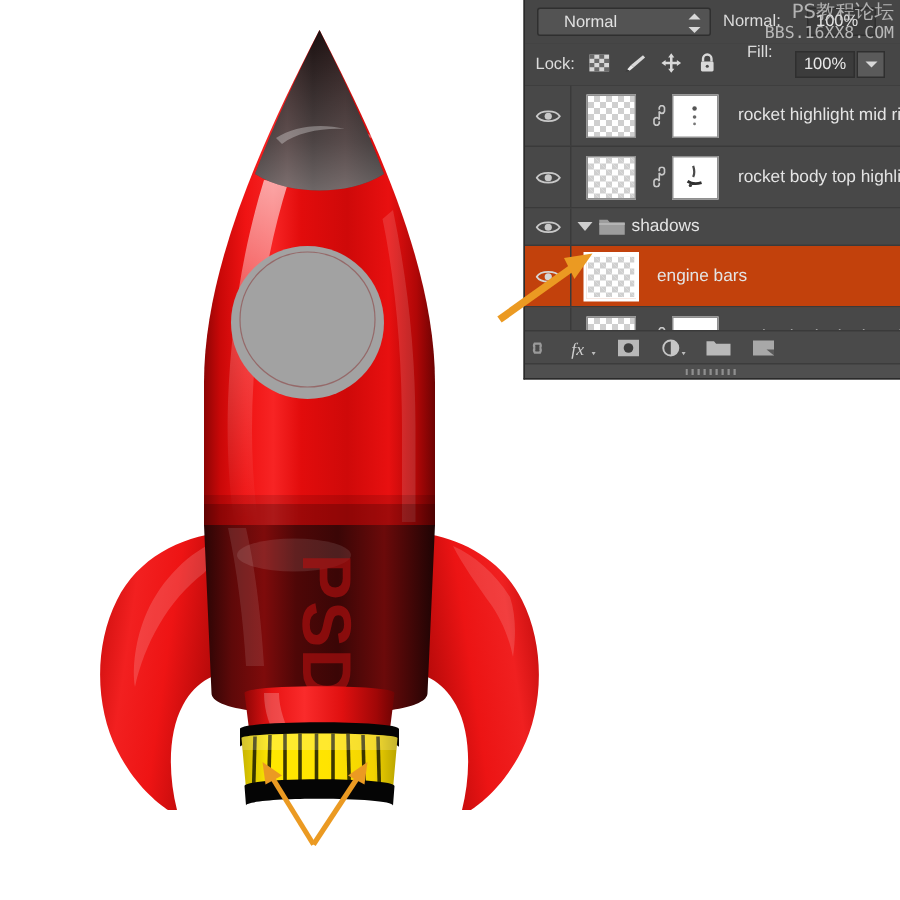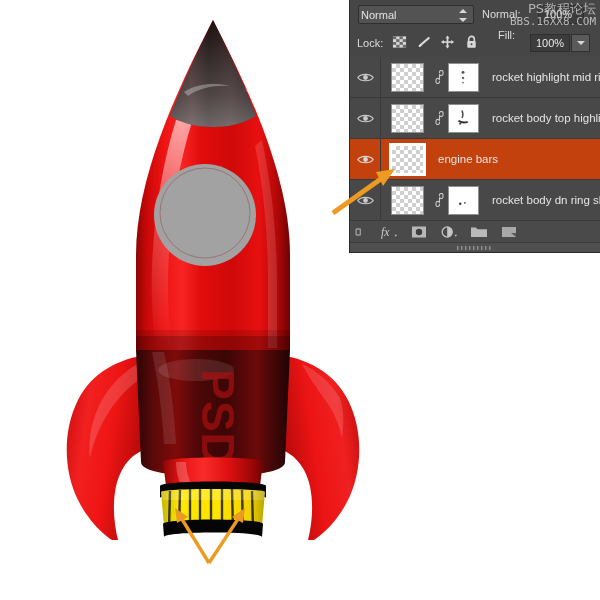--- a/index.html
+++ b/index.html
@@ -61,21 +61,21 @@
     left: 8px;
     top: 5px;
     width: 116px;
     height: 19px;
     background: #535353;
     border: 1px solid #2f2f2f;
     border-radius: 2px;
     box-sizing: border-box;
     display: flex;
     align-items: center;
-    padding-left: 2px;
+    padding-left: 17px;
     color: #e2e2e2;
     font-size: 11px;
   }
   .blend-select .spin {
     position: absolute;
     right: 6px;
     top: 3px;
     width: 9px;
     height: 13px;
     display: flex;
@@ -611,20 +611,34 @@
             <svg width="100%" height="100%" viewBox="0 0 31 29">
               <path d="M14,6 C15,9 15,12 14,14" stroke="#4a4a4a" stroke-width="1.6" fill="none"></path>
               <path d="M10,17 C13,19 17,19 20,18" stroke="#2f2f2f" stroke-width="2" fill="none"></path>
               <circle cx="12" cy="20" r="1.2" fill="#3a3a3a"></circle>
             </svg>
           </div>
         </div>
         <div class="layer-name">rocket body top highlight</div>
       </div>
 
+      <div class="layer-row group-row">
+        <div class="eye-cell">
+          <svg width="17" height="11" viewBox="0 0 17 11">
+            <path d="M0.8,5.5 C3.5,1.2 13.5,1.2 16.2,5.5 C13.5,9.8 3.5,9.8 0.8,5.5 Z" fill="none" stroke="#c9c9c9" stroke-width="1.2"></path>
+            <circle cx="8.5" cy="5.5" r="2.4" fill="#c9c9c9"></circle>
+          </svg>
+        </div>
+        <span class="grp-arrow"></span>
+        <svg class="folder-ico" viewBox="0 0 18 14">
+          <path d="M0.5,2.5 L6,2.5 L7.5,4.2 L17.5,4.2 L17.5,12.5 L0.5,12.5 Z" fill="#9d9d9d"></path>
+          <path d="M0.5,4.6 L17.5,4.6 L17.5,6 L0.5,6 Z" fill="#b4b4b4"></path>
+        </svg>
+        <div class="layer-name">shadows</div>
+      </div>
 
       <div class="layer-row selected">
         <div class="eye-cell">
           <svg width="17" height="11" viewBox="0 0 17 11">
             <path d="M0.8,5.5 C3.5,1.2 13.5,1.2 16.2,5.5 C13.5,9.8 3.5,9.8 0.8,5.5 Z" fill="none" stroke="#d6d6d6" stroke-width="1.2"></path>
             <circle cx="8.5" cy="5.5" r="2.4" fill="#d6d6d6"></circle>
           </svg>
         </div>
         <div class="thumb-cell">
           <div class="thumb sel-outline"></div>

